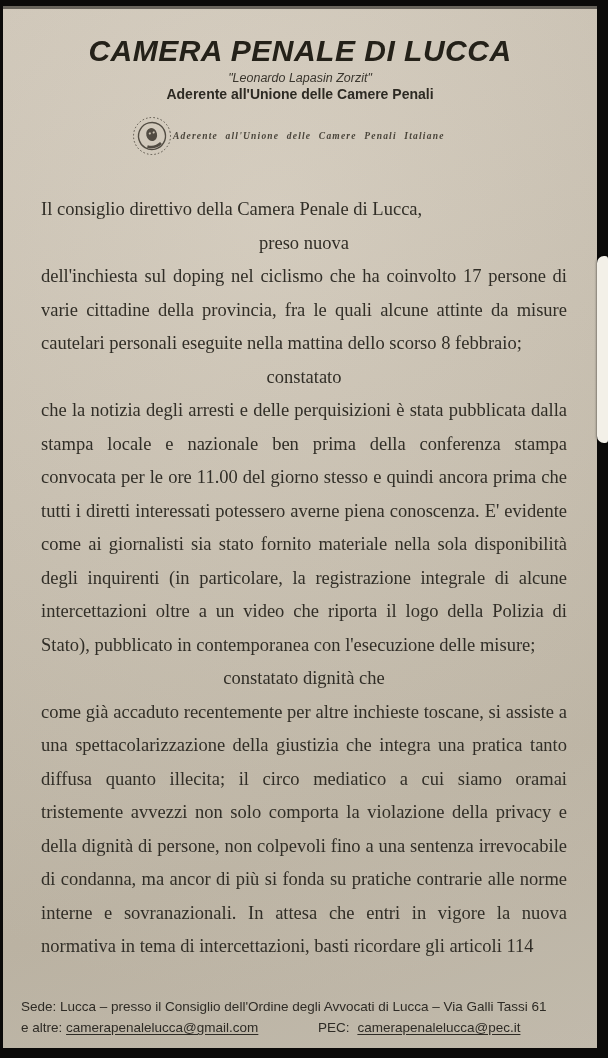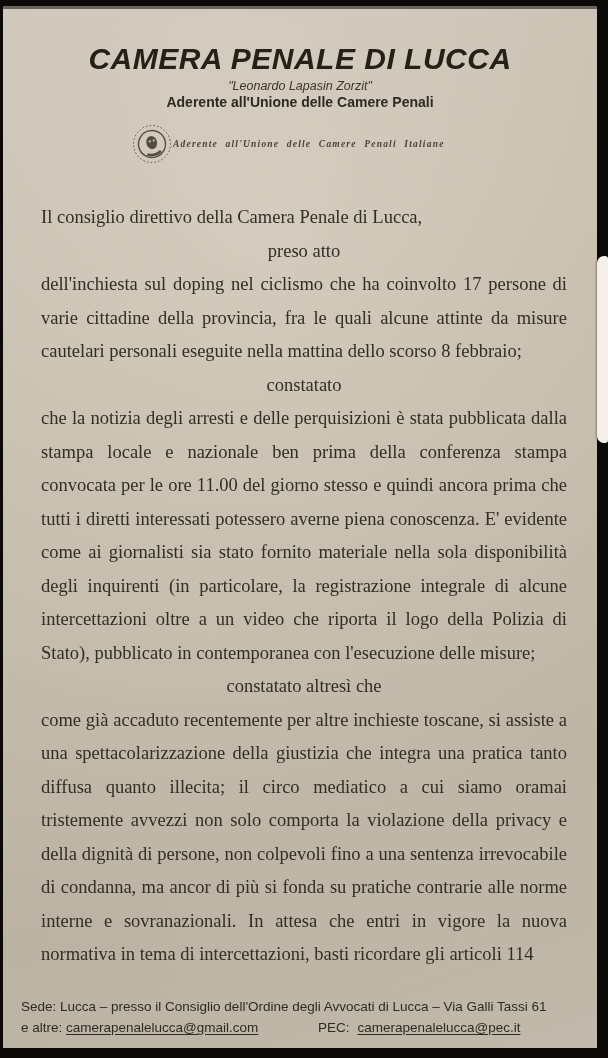--- a/index.html
+++ b/index.html
@@ -17,21 +17,21 @@
     background:
       radial-gradient(130% 90% at 45% 20%, rgba(255,255,255,0.10), rgba(0,0,0,0.06) 85%),
       linear-gradient(160deg, #d4cbbc 0%, #ccc3b3 40%, #c6bdac 75%, #cdc5b6 100%);
     overflow:hidden;
   }
   .top-shade {
     position:absolute; top:0; left:0; right:0; height:3px;
     background:rgba(20,18,15,0.55);
   }
   
-  .doc-header { padding-top:36px; text-align:center; color:#26231e; }
+  .doc-header { padding-top:28px; text-align:center; color:#26231e; }
   .title {
     font-style:italic; font-weight:bold;
     font-size:30px; line-height:34px; letter-spacing:0.5px;
     color:#242119;
   }
   .subtitle {
     font-style:italic; font-size:12.5px; line-height:16px;
     color:#3a362e; margin-top:2px;
   }
   .affiliation {
@@ -102,25 +102,25 @@
           <circle cx="19.5" cy="20" r="1.1" fill="#ccc3b3" stroke="none"></circle>
           <circle cx="23.5" cy="20" r="1.1" fill="#ccc3b3" stroke="none"></circle>
         </g>
       </svg>
       <div class="seal-caption">Aderente all'Unione delle Camere Penali Italiane</div>
     </div>
   </div>
 
   <div class="doc-body">
       <p class="left">Il consiglio direttivo della Camera Penale di Lucca,</p>
-      <p class="center">preso atto</p>
+      <p class="center">preso nuova</p>
       <p class="justify">dell'inchiesta sul doping nel ciclismo che ha coinvolto 17 persone di varie cittadine della provincia, fra le quali alcune attinte da misure cautelari personali eseguite nella mattina dello scorso 8 febbraio;</p>
       <p class="center">constatato</p>
       <p class="justify">che la notizia degli arresti e delle perquisizioni è stata pubblicata dalla stampa locale e nazionale ben prima della conferenza stampa convocata per le ore 11.00 del giorno stesso e quindi ancora prima che tutti i diretti interessati potessero averne piena conoscenza. E' evidente come ai giornalisti sia stato fornito materiale nella sola disponibilità degli inquirenti (in particolare, la registrazione integrale di alcune intercettazioni oltre a un video che riporta il logo della Polizia di Stato), pubblicato in contemporanea con l'esecuzione delle misure;</p>
-      <p class="center">constatato altresì che</p>
+      <p class="center">constatato dignità che</p>
       <p class="justify">come già accaduto recentemente per altre inchieste toscane, si assiste a una spettacolarizzazione della giustizia che integra una pratica tanto diffusa quanto illecita; il circo mediatico a cui siamo oramai tristemente avvezzi non solo comporta la violazione della privacy e della dignità di persone, non colpevoli fino a una sentenza irrevocabile di condanna, ma ancor di più si fonda su pratiche contrarie alle norme interne e sovranazionali. In attesa che entri in vigore la nuova normativa in tema di intercettazioni, basti ricordare gli articoli 114</p>
     </div>
 
   <div class="doc-footer">
     <div>Sede: Lucca – presso il Consiglio dell'Ordine degli Avvocati di Lucca – Via Galli Tassi 61</div>
     <div>
       <span>e altre:</span>
       <span class="email">camerapenalelucca@gmail.com</span>
       <span class="pec-label">PEC:</span>
       <span class="email">camerapenalelucca@pec.it</span>

